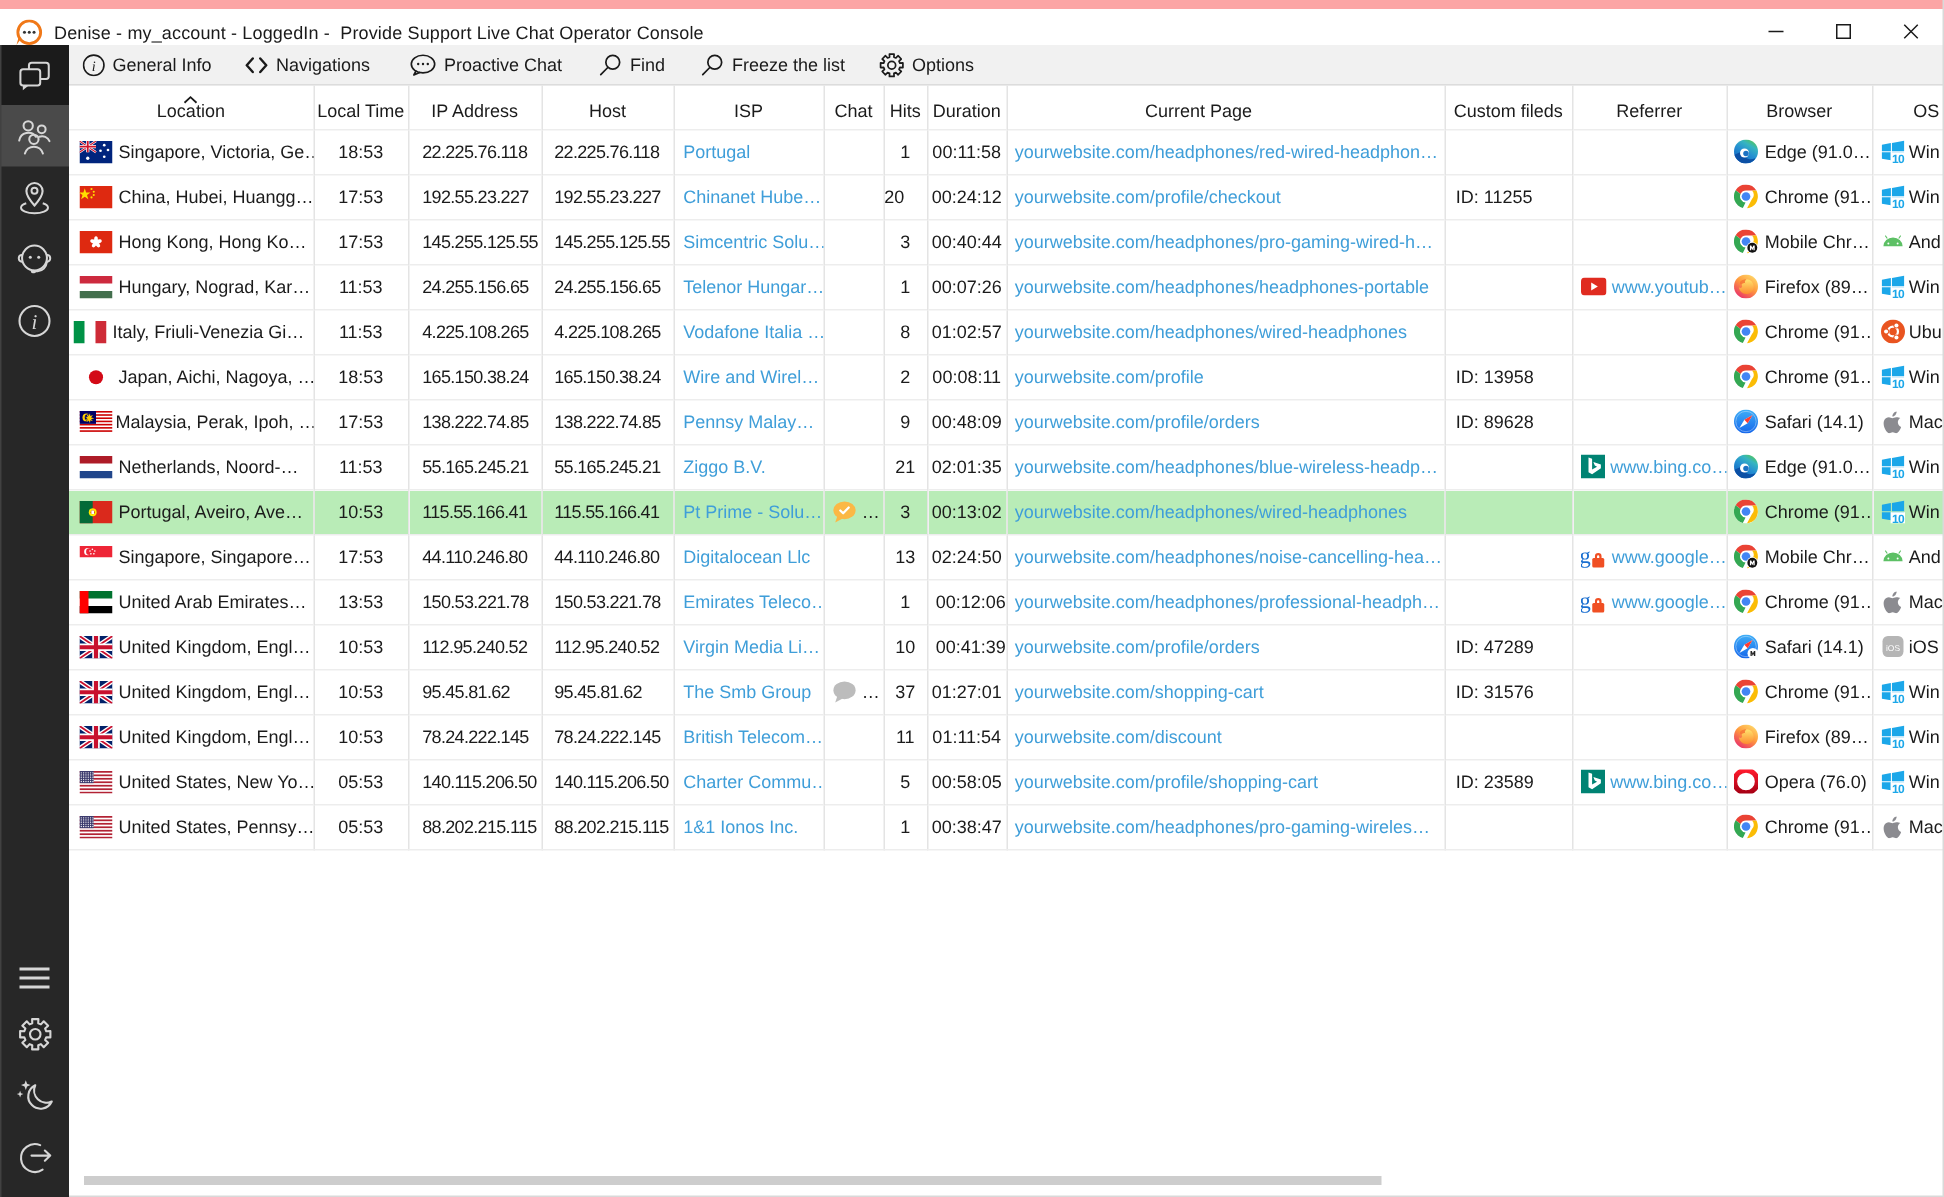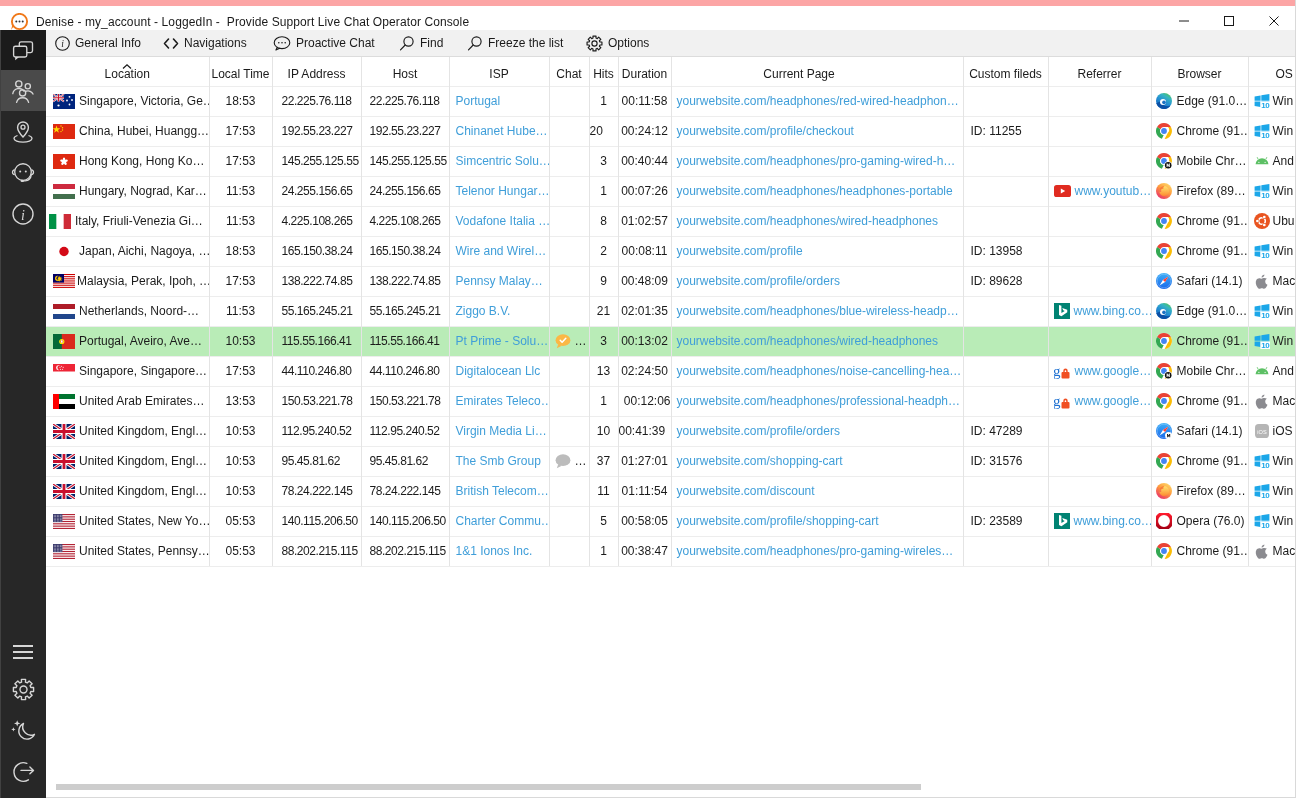--- a/index.html
+++ b/index.html
@@ -797,21 +797,21 @@
               </svg>
               <span style="margin-left:4px">United Kingdom, Engl…</span>
             </div>
           </td>
           <td style="text-align:center">10:53</td>
           <td style="padding-left:9px;letter-spacing:-0.45px">112.95.240.52</td>
           <td style="padding-left:8px;letter-spacing:-0.45px">112.95.240.52</td>
           <td style="padding-left:6px"><a>Virgin Media Li…</a></td>
           <td></td>
           <td style="text-align:center">10</td>
-          <td style="text-align:left">00:41:39</td>
+          <td style="text-align:right">00:41:39</td>
           <td style="padding-left:5px"><a>yourwebsite.com/profile/orders</a></td>
           <td style="padding-left:7px">ID: 47289</td>
           <td></td>
           <td>
             <div class="cell-flex" style="padding-left:4px">
               <svg width="16" height="16" viewBox="0 0 16 16" style="flex:none">
                 <defs>
                   <linearGradient id="sf1" x1="0" y1="0" x2="0" y2="1">
                     <stop offset="0" stop-color="#3eaef7"></stop>
                     <stop offset="1" stop-color="#1667eb"></stop>

